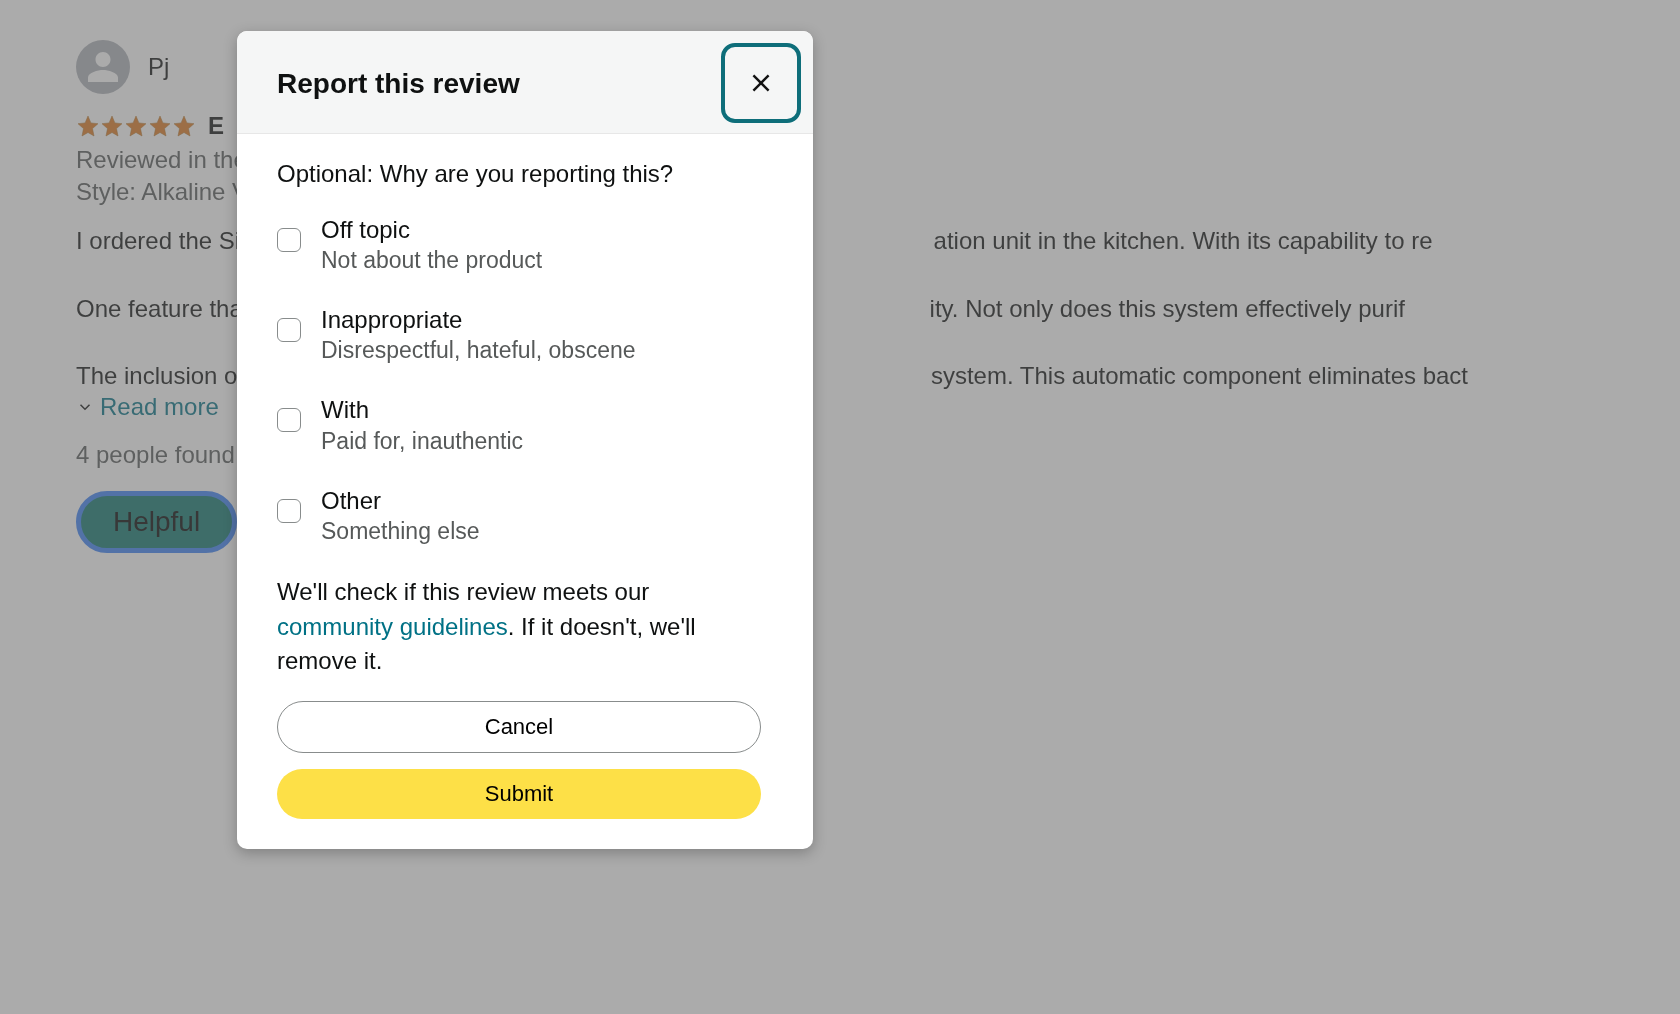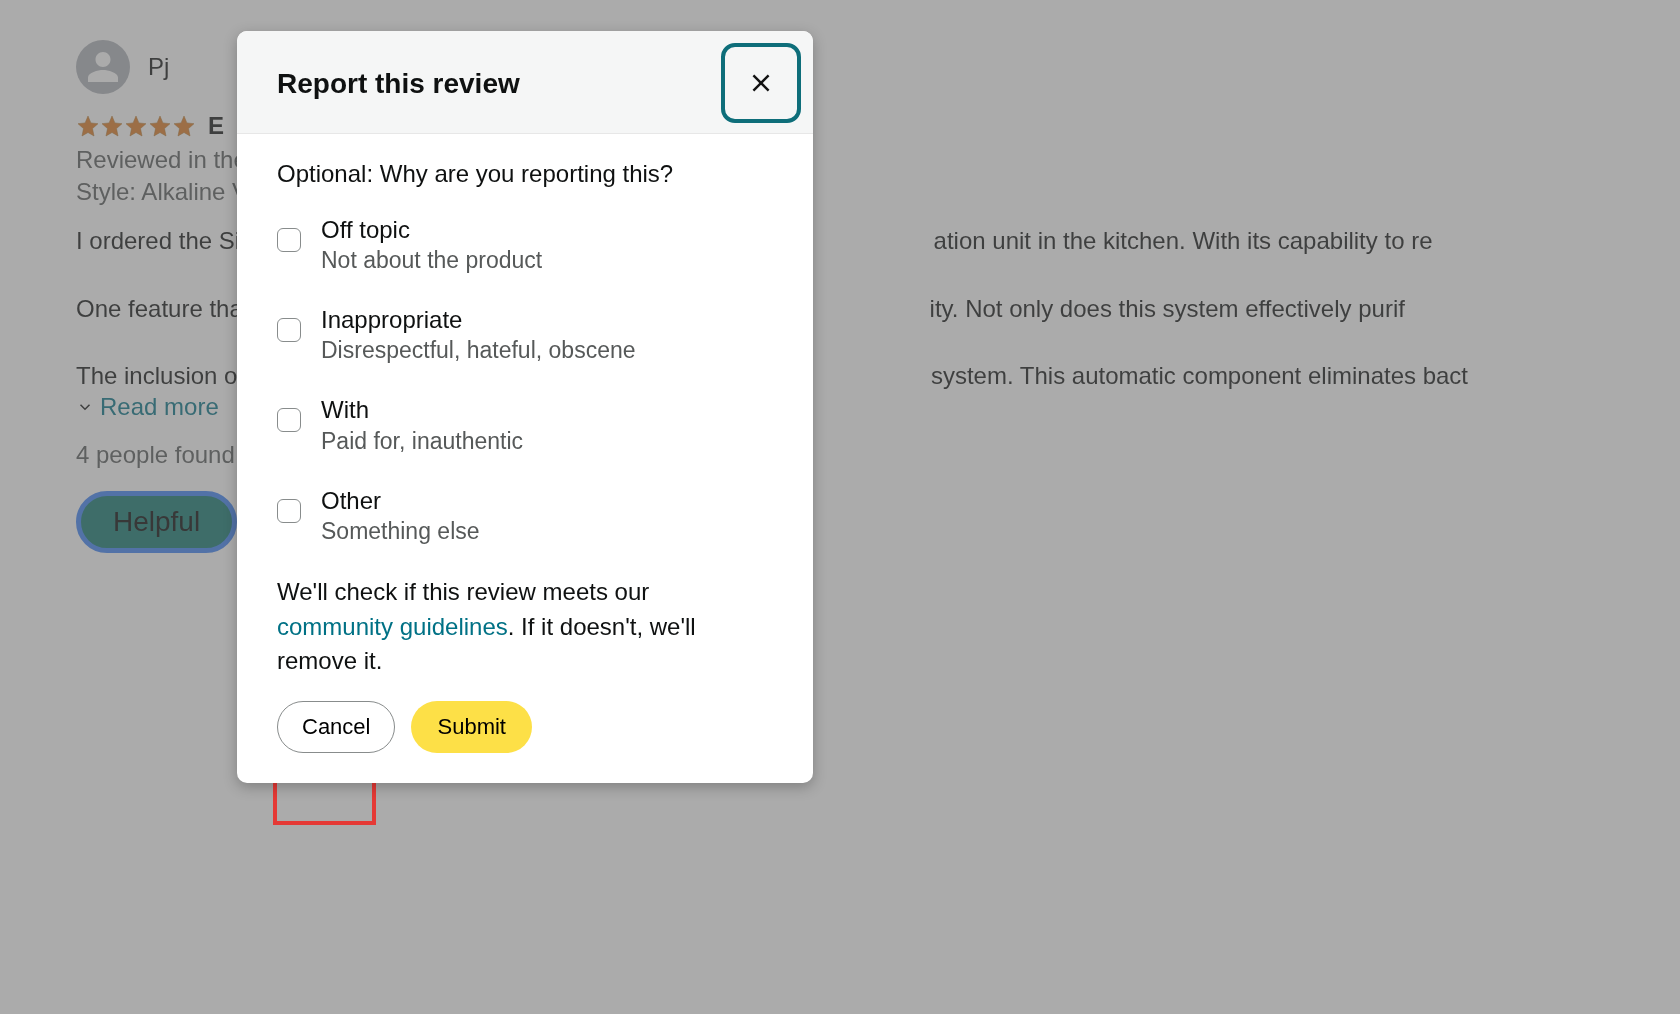--- a/index.html
+++ b/index.html
@@ -95,21 +95,21 @@
   .option-row input[type=checkbox] {
     width: 24px; height: 24px; border-radius: 6px; border: 1.5px solid #888c8c;
     appearance: none; margin-top: 14px; cursor: pointer; background: #fff;
   }
   .option-label { font-size: 24px; line-height: 1.3; }
   .option-desc { color: #565959; font-size: 23px; margin-top: 2px; }
 
   .guideline-text { font-size: 24px; line-height: 1.45; margin-top: 6px; }
   .guideline-link { color: #007185; text-decoration: none; }
 
-  .modal-footer { display: flex; justify-content: flex-start; gap: 16px; padding-top: 22px; }
+  .modal-footer { display: flex; justify-content: space-between; gap: 16px; padding-top: 22px; flex-direction: column; }
   .cancel-btn {
     border: 1px solid #888c8c; background: #fff; border-radius: 999px;
     padding: 12px 24px; font-size: 22px; cursor: pointer;
   }
   .submit-btn {
     border: none; background: #fde047; border-radius: 999px;
     padding: 12px 26px; font-size: 22px; cursor: pointer;
   }
 </style>
 </head>

